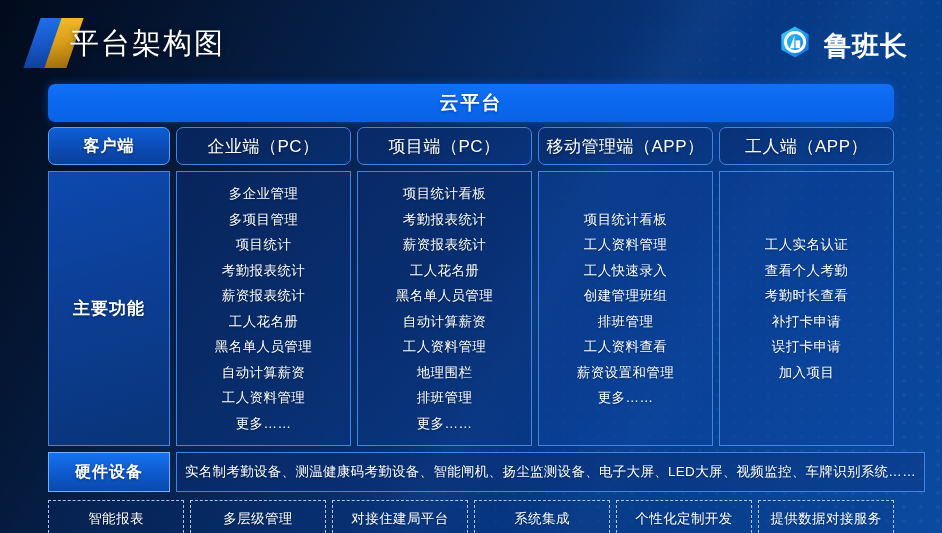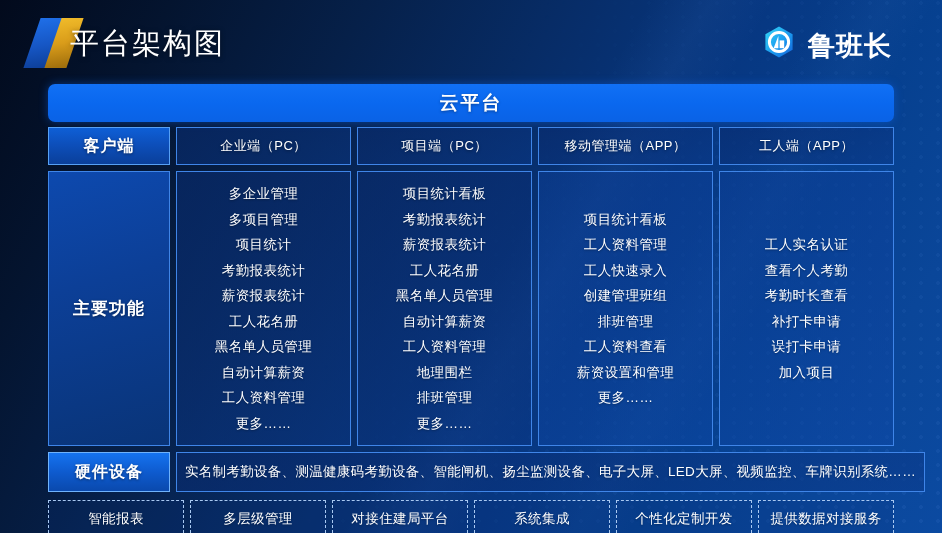--- a/index.html
+++ b/index.html
@@ -82,21 +82,21 @@
     left: 70px; top: 24px;
     font-size: 29px;
     font-weight: normal;
     color: #ffffff;
     letter-spacing: 2px;
     text-shadow: 0 1px 5px rgba(0,0,0,0.55);
   }
 
   #brand {
     position: absolute;
-    right: 50px; top: 24px;
+    right: 34px; top: 24px;
     display: flex;
     align-items: center;
     gap: 9px;
   }
   #brand-name {
     font-size: 27px;
     font-weight: bold;
     color: #ffffff;
     letter-spacing: 1px;
   }
@@ -137,40 +137,40 @@
   .cell {
     border: 1px solid #3f85e8;
     background: linear-gradient(160deg, rgba(9,44,112,0.62) 0%, rgba(10,56,136,0.5) 100%);
     display: flex;
     align-items: center;
     justify-content: center;
     color: #ffffff;
   }
 
   
-  #header-row .cell { height: 38px; }
+  #header-row .cell { height: 38px; border-radius: 7px; }
 
   .cell.col-label {
     width: 122px;
     flex: none;
     background: linear-gradient(180deg, #0e5fd6 0%, #0d4fbb 45%, #0a3f9a 100%);
     border-color: #56a0f5;
   }
   .cell.col-label .lbl {
     font-size: 16px;
     font-weight: bold;
     letter-spacing: 1px;
     text-shadow: 0 1px 3px rgba(0,0,0,0.45);
   }
 
   .cell.col-head {
     flex: 1;
   }
   .cell.col-head .lbl {
-    font-size: 13px;
+    font-size: 17px;
     letter-spacing: 0.5px;
     color: #ffffff;
     text-shadow: 0 1px 3px rgba(0,0,0,0.4);
   }
 
   
   #functions-row { align-items: stretch; }
   #functions-row .cell { height: 275px; }
 
   .cell.func-label {

